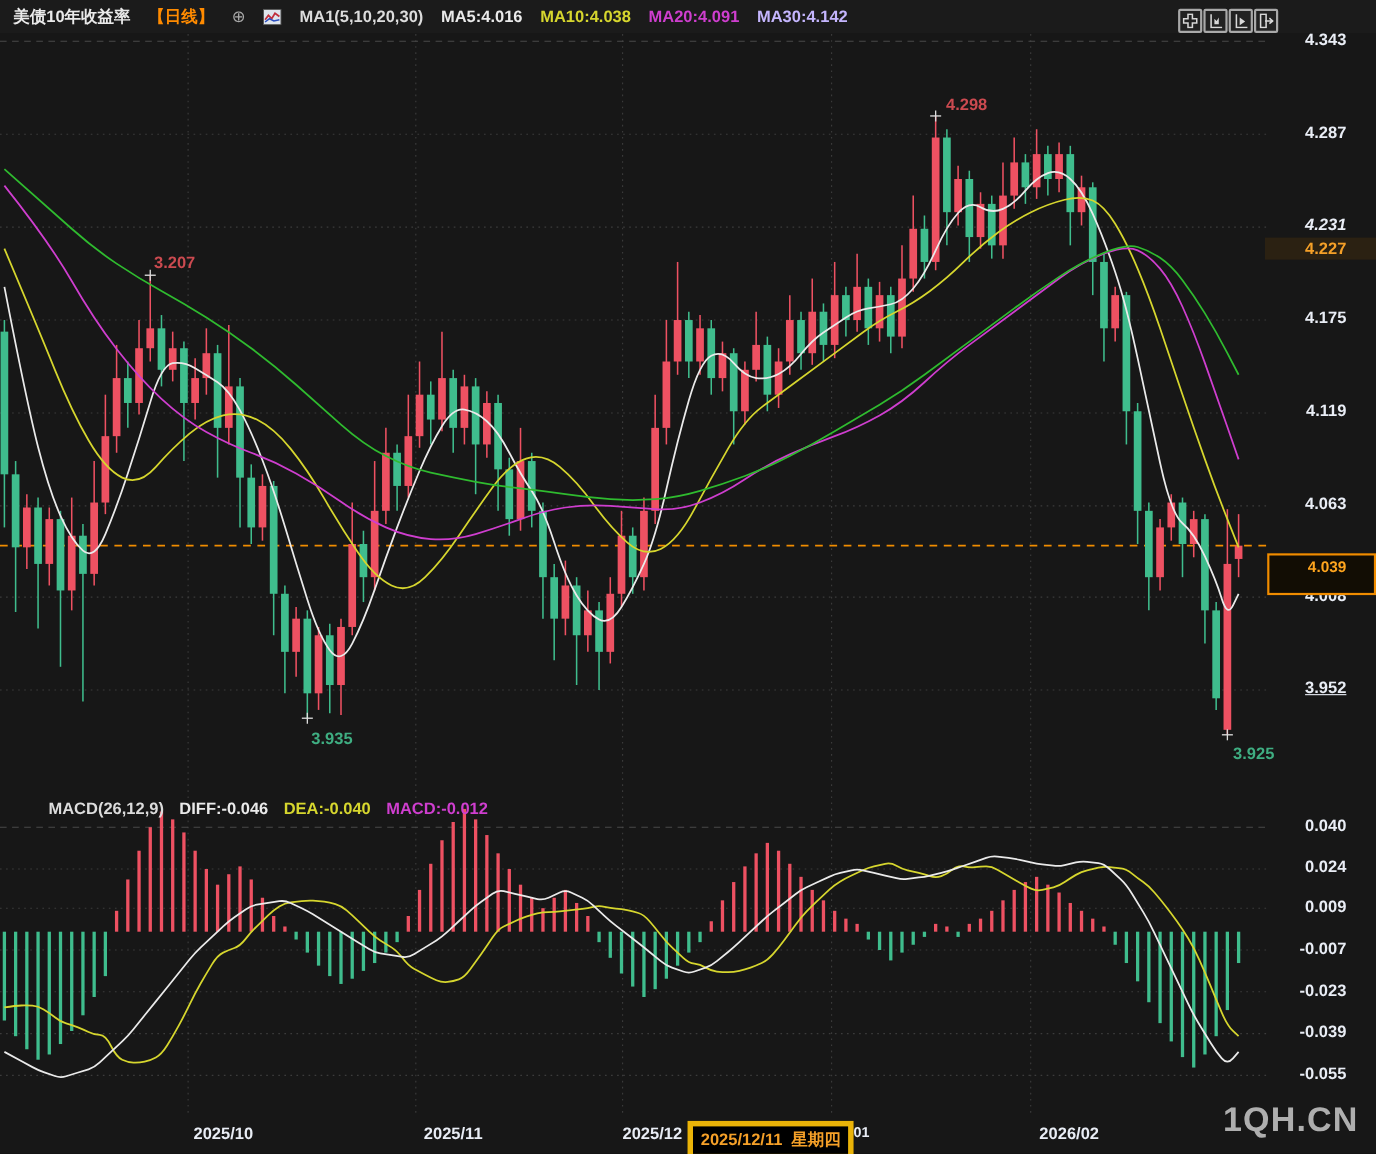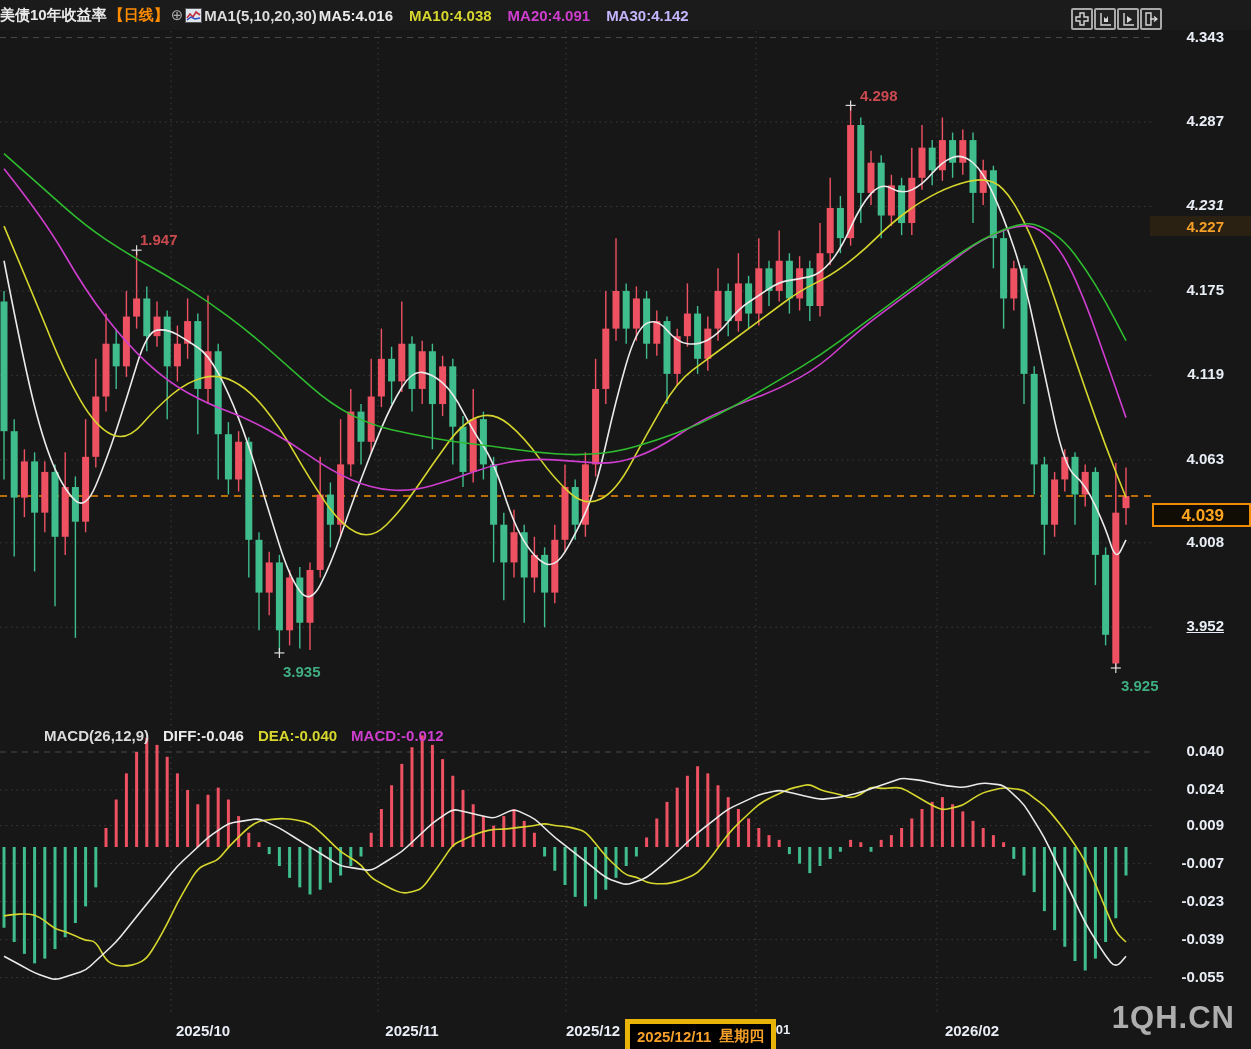--- a/index.html
+++ b/index.html
@@ -1,35 +1,35 @@
 <!DOCTYPE html>
 <html><head>
 <meta charset="utf-8">
 <style>
   html,body{margin:0;padding:0;background:#000;}
   .app{position:relative;width:1251px;height:1049px;background:#171717;overflow:hidden;
        font-family:"Liberation Sans","DejaVu Sans",sans-serif;color:#e9edf5;}
   .topbar{position:absolute;left:0;top:0;width:1251px;height:30px;background:#1b1b1b;
-          display:flex;align-items:center;gap:2px;padding-left:0;box-sizing:border-box;
+          display:flex;align-items:center;gap:16px;padding-left:12px;box-sizing:border-box;
           font-size:15px;font-weight:700;z-index:30;text-align:right;}
   .title{color:#eaeaea;}
   .period{color:#ff8b00;}
   .oplus{color:#a8a8a8;font-size:15px;font-weight:400;}
   .ma-chip{font-weight:700;}
   .toolbar{position:absolute;right:89px;top:8px;display:flex;gap:1px;z-index:31;}
   .tbtn{width:22px;height:22px;border:2px solid #a9a9a9;background:#222;border-radius:2px;
         display:flex;align-items:center;justify-content:center;box-sizing:border-box;cursor:pointer;}
   svg.plot{position:absolute;left:0;top:0;z-index:5;}
   .axis-label{position:absolute;left:1154px;width:70px;text-align:right;font-size:15px;
               font-weight:700;color:#e9edf5;z-index:20;}
   .hl-prev{position:absolute;left:1150px;width:101px;height:20px;top:216px;background:#2b2112;
            color:#f5a028;font-size:15px;font-weight:700;text-align:right;line-height:22px;
            padding-right:27px;box-sizing:border-box;z-index:21;}
-  .hl-last{position:absolute;left:1152px;width:99px;height:24px;top:503px;background:#120d04;
-           border:2px solid #f08c00;color:#ffa51e;font-size:17px;font-weight:700;text-align:right;
+  .hl-last{position:absolute;left:1152px;width:99px;height:38px;top:503px;background:#120d04;
+           border:2px solid #f08c00;color:#ffa51e;font-size:14px;font-weight:700;text-align:right;
            line-height:21px;padding-right:25px;box-sizing:border-box;z-index:21;}
   .macd-header{position:absolute;left:8px;top:727px;display:flex;gap:14px;font-size:15px;
                font-weight:700;z-index:20;margin-left:36px;}
   .ann{position:absolute;font-size:15px;font-weight:700;z-index:15;}
   .time-label{position:absolute;top:1022px;font-size:15px;font-weight:700;color:#e9edf5;
               white-space:nowrap;z-index:20;}
   .xbox{position:absolute;left:625px;top:1019px;height:25px;background:#000;border:5px solid #eab308;
         display:flex;align-items:center;gap:8px;padding:0 7px;font-size:15px;font-weight:700;
         z-index:22;white-space:nowrap;}
   .xbox .d{color:#f5a028;} .xbox .w{color:#f5a028;}
@@ -489,21 +489,21 @@
     <div class="axis-label" style="top: 449.859px;">4.063</div>
     <div class="axis-label" style="top: 532.816px;">4.008</div>
     <div class="axis-label" style="top: 617.28px; text-decoration: underline;">3.952</div>
     <div class="axis-label" style="top: 742px;">0.040</div>
     <div class="axis-label" style="top: 780px;">0.024</div>
     <div class="axis-label" style="top: 815.625px;">0.009</div>
     <div class="axis-label" style="top: 853.625px;">-0.007</div>
     <div class="axis-label" style="top: 891.625px;">-0.023</div>
     <div class="axis-label" style="top: 929.625px;">-0.039</div>
     <div class="axis-label" style="top: 967.625px;">-0.055</div>
-    <div class="ann" style="left: 140px; top: 231px; color: rgb(203, 74, 80);">1.947</div>
+    <div class="ann" style="left: 140px; top: 231px; color: rgb(203, 74, 80);">3.207</div>
     <div class="ann" style="left: 860px; top: 87px; color: rgb(203, 74, 80);">4.298</div>
     <div class="ann" style="left: 283px; top: 663px; color: rgb(63, 174, 130);">3.935</div>
     <div class="ann" style="left: 1121px; top: 677px; color: rgb(63, 174, 130);">3.925</div>
     <div class="time-label" style="left: 143px; width: 120px; text-align: center;">2025/10</div>
     <div class="time-label" style="left: 352px; width: 120px; text-align: center;">2025/11</div>
     <div class="time-label" style="left: 533px; width: 120px; text-align: center;">2025/12</div>
     <div class="time-label" style="left: 912px; width: 120px; text-align: center;">2026/02</div>
   </div>
 
 </body></html>

